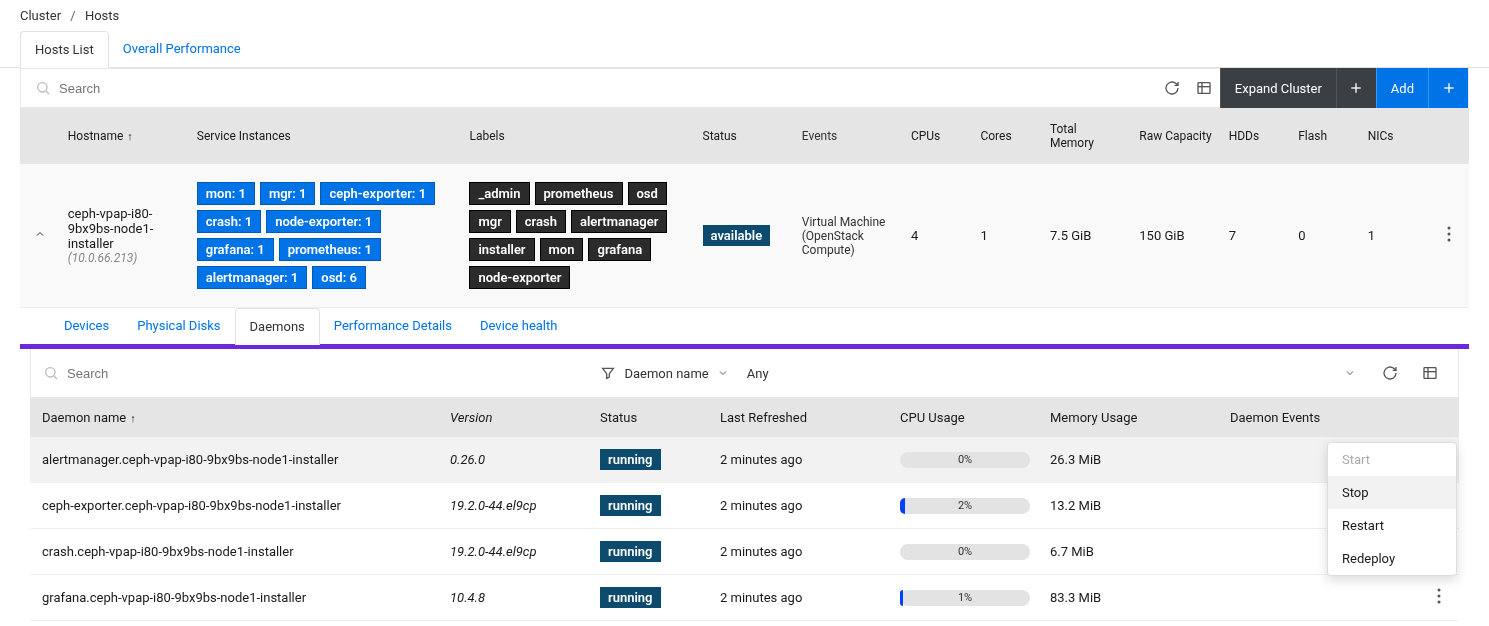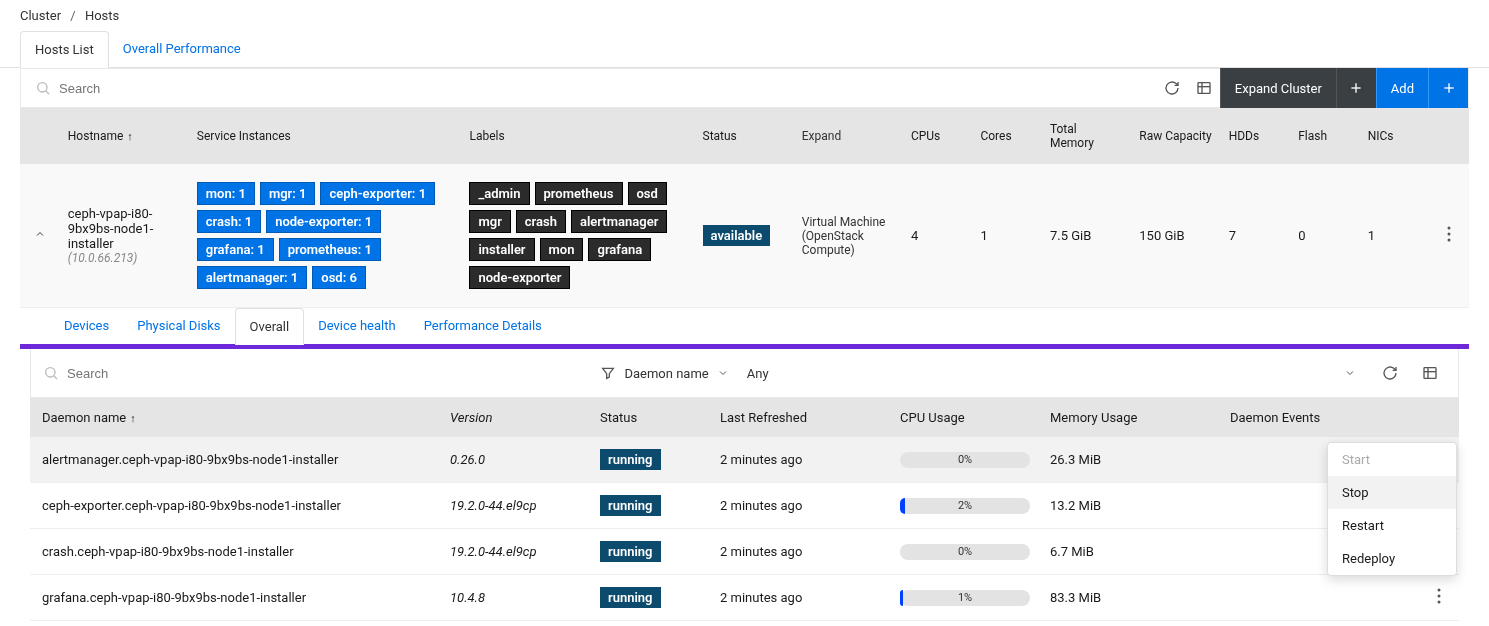--- a/index.html
+++ b/index.html
@@ -121,21 +121,21 @@
   </div>
 </div>
 
 <div class="table">
   <div class="thead">
     <div class="th expand-col"></div>
     <div class="th hostname-col"><span>Hostname</span><span class="sort-arrow">↑</span></div>
     <div class="th services-col">Service Instances</div>
     <div class="th labels-col">Labels</div>
     <div class="th status-col">Status</div>
-    <div class="th model-col">Expand</div>
+    <div class="th model-col">Events</div>
     <div class="th num-col">CPUs</div>
     <div class="th num-col">Cores</div>
     <div class="th mem-col">Total Memory</div>
     <div class="th mem-col">Raw Capacity</div>
     <div class="th num-col">HDDs</div>
     <div class="th num-col">Flash</div>
     <div class="th num-col">NICs</div>
     <div class="th actions-col"></div>
   </div>
   <div class="row">
@@ -186,23 +186,23 @@
           <circle cx="2" cy="8" r="1.5" fill="#555"></circle>
           <circle cx="2" cy="14" r="1.5" fill="#555"></circle>
         </svg>
     </div>
   </div>
 </div>
 
 <div class="subtabs">
   <div class="subtab">Devices</div>
   <div class="subtab">Physical Disks</div>
-  <div class="subtab active">Overall</div>
+  <div class="subtab active">Daemons</div>
+  <div class="subtab">Performance Details</div>
   <div class="subtab">Device health</div>
-  <div class="subtab">Performance Details</div>
 </div>
 
 <div class="daemon-toolbar">
   <div class="search">
     <svg class="svg-icon" viewBox="0 0 24 24" fill="none" stroke="#bbb" stroke-width="2">
         <circle cx="11" cy="11" r="7"></circle>
         <line x1="21" y1="21" x2="16.5" y2="16.5"></line>
       </svg>
     <input placeholder="Search" style="">
   </div>

